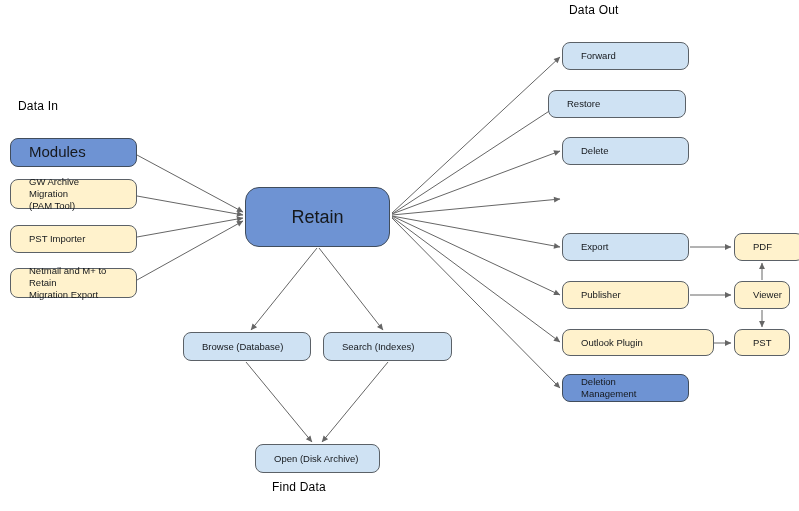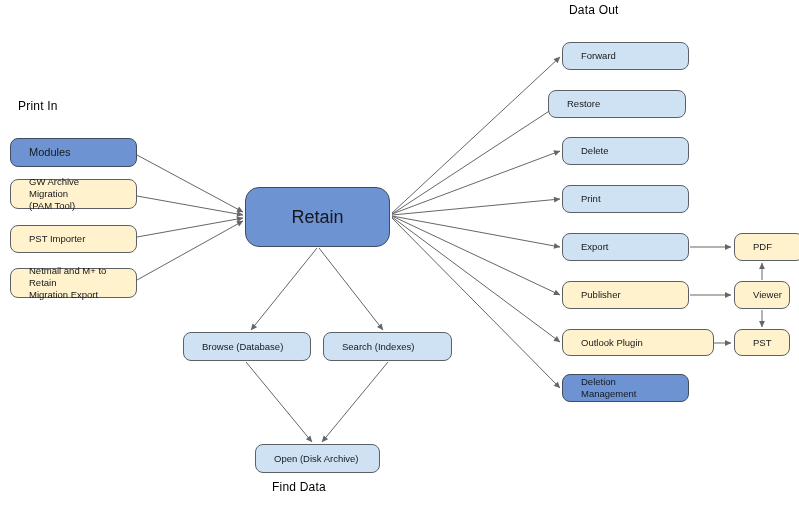--- a/index.html
+++ b/index.html
@@ -17,21 +17,21 @@
     display:flex;align-items:center;
     border-radius:8px;border:1px solid var(--border,#5b6167);
     padding:0 18px;font-size:9.5px;line-height:1.25;white-space:pre-line;
     color:#15181c;
   }
   .node.blue{background:var(--blue-fill,#6e93d3);border-color:var(--blue-border,#414d5c);}
   .node.lightblue{background:var(--light-blue-fill,#cfe2f3);}
   .node.yellow{background:var(--yellow-fill,#fff2cc);}
 
   
-  #n-modules{left:10px;top:138px;width:127px;height:29px;font-size:11px;}
+  #n-modules{left:10px;top:138px;width:127px;height:29px;font-size:15px;}
   #n-gw{left:10px;top:179px;width:127px;height:30px;}
   #n-pstimporter{left:10px;top:225px;width:127px;height:28px;}
   #n-netmail{left:10px;top:268px;width:127px;height:30px;}
   
   #n-retain{left:245px;top:187px;width:145px;height:60px;font-size:18px;justify-content:center;border-radius:14px;}
   
   #n-browse{left:183px;top:332px;width:128px;height:29px;}
   #n-search{left:323px;top:332px;width:129px;height:29px;}
   #n-open{left:255px;top:444px;width:125px;height:29px;}
   
@@ -83,41 +83,40 @@
     <line x1="246" y1="362" x2="312" y2="442" marker-end="url(#arw)"></line>
     <line x1="388" y1="362" x2="322" y2="442" marker-end="url(#arw)"></line>
 
     <line x1="690" y1="247" x2="731" y2="247" marker-end="url(#arw)"></line>
     <line x1="690" y1="295" x2="731" y2="295" marker-end="url(#arw)"></line>
     <line x1="690" y1="343" x2="731" y2="343" marker-end="url(#arw)"></line>
     <line x1="762" y1="280" x2="762" y2="263" marker-end="url(#arw)"></line>
     <line x1="762" y1="310" x2="762" y2="327" marker-end="url(#arw)"></line>
   </svg>
 
-  <div class="heading" id="h-datain">Print In</div>
+  <div class="heading" id="h-datain">Data In</div>
   <div class="heading" id="h-dataout">Data Out</div>
   <div class="heading" id="h-finddata">Find Data</div>
 
   <div class="node blue" id="n-modules">Modules</div>
   <div class="node yellow" id="n-gw">GW Archive Migration
 (PAM Tool)</div>
   <div class="node yellow" id="n-pstimporter">PST Importer</div>
   <div class="node yellow" id="n-netmail">Netmail and M+ to Retain
 Migration Export</div>
 
   <div class="node blue" id="n-retain">Retain</div>
 
   <div class="node lightblue" id="n-browse">Browse (Database)</div>
   <div class="node lightblue" id="n-search">Search (Indexes)</div>
   <div class="node lightblue" id="n-open">Open (Disk Archive)</div>
 
   <div class="node lightblue" id="n-forward">Forward</div>
   <div class="node lightblue" id="n-restore">Restore</div>
   <div class="node lightblue" id="n-delete">Delete</div>
-  <div class="node lightblue" id="n-print">Print</div>
   <div class="node lightblue" id="n-export">Export</div>
   <div class="node yellow" id="n-publisher">Publisher</div>
   <div class="node yellow" id="n-outlook">Outlook Plugin</div>
   <div class="node blue" id="n-deletionmgmt">Deletion Management</div>
 
   <div class="node yellow" id="n-pdf">PDF</div>
   <div class="node yellow" id="n-viewer">Viewer</div>
   <div class="node yellow" id="n-pst">PST</div>
 
 </div>

